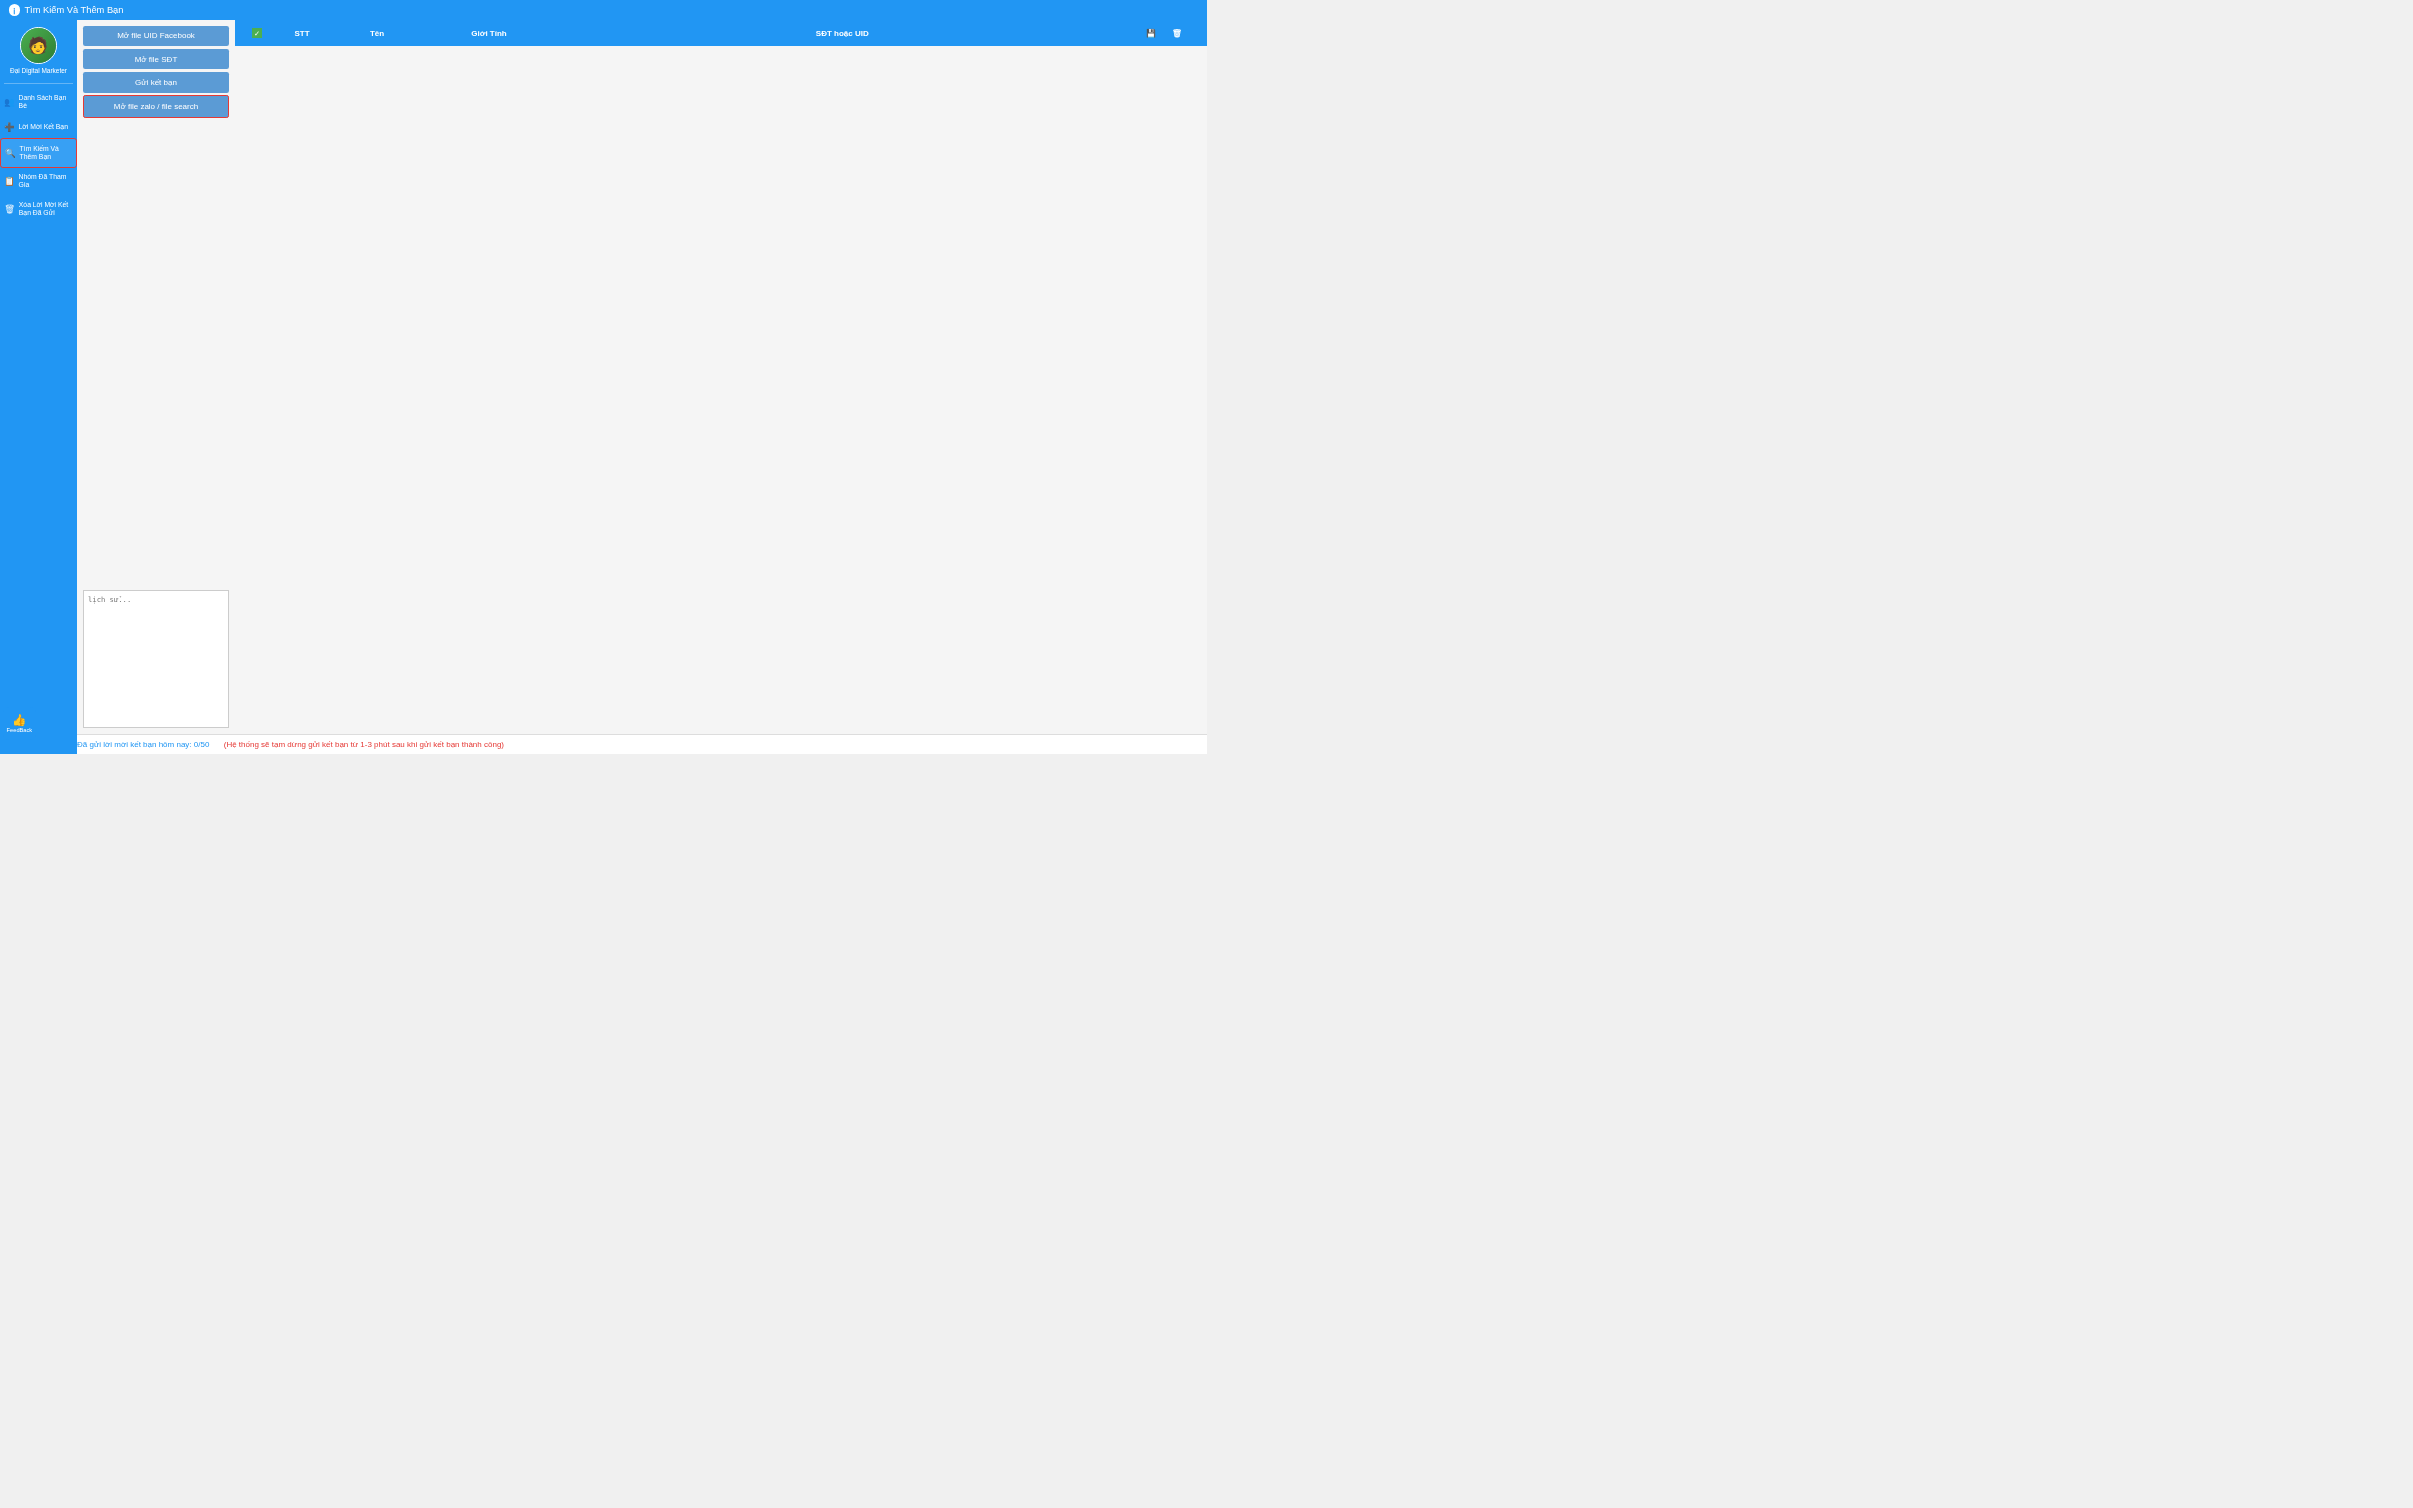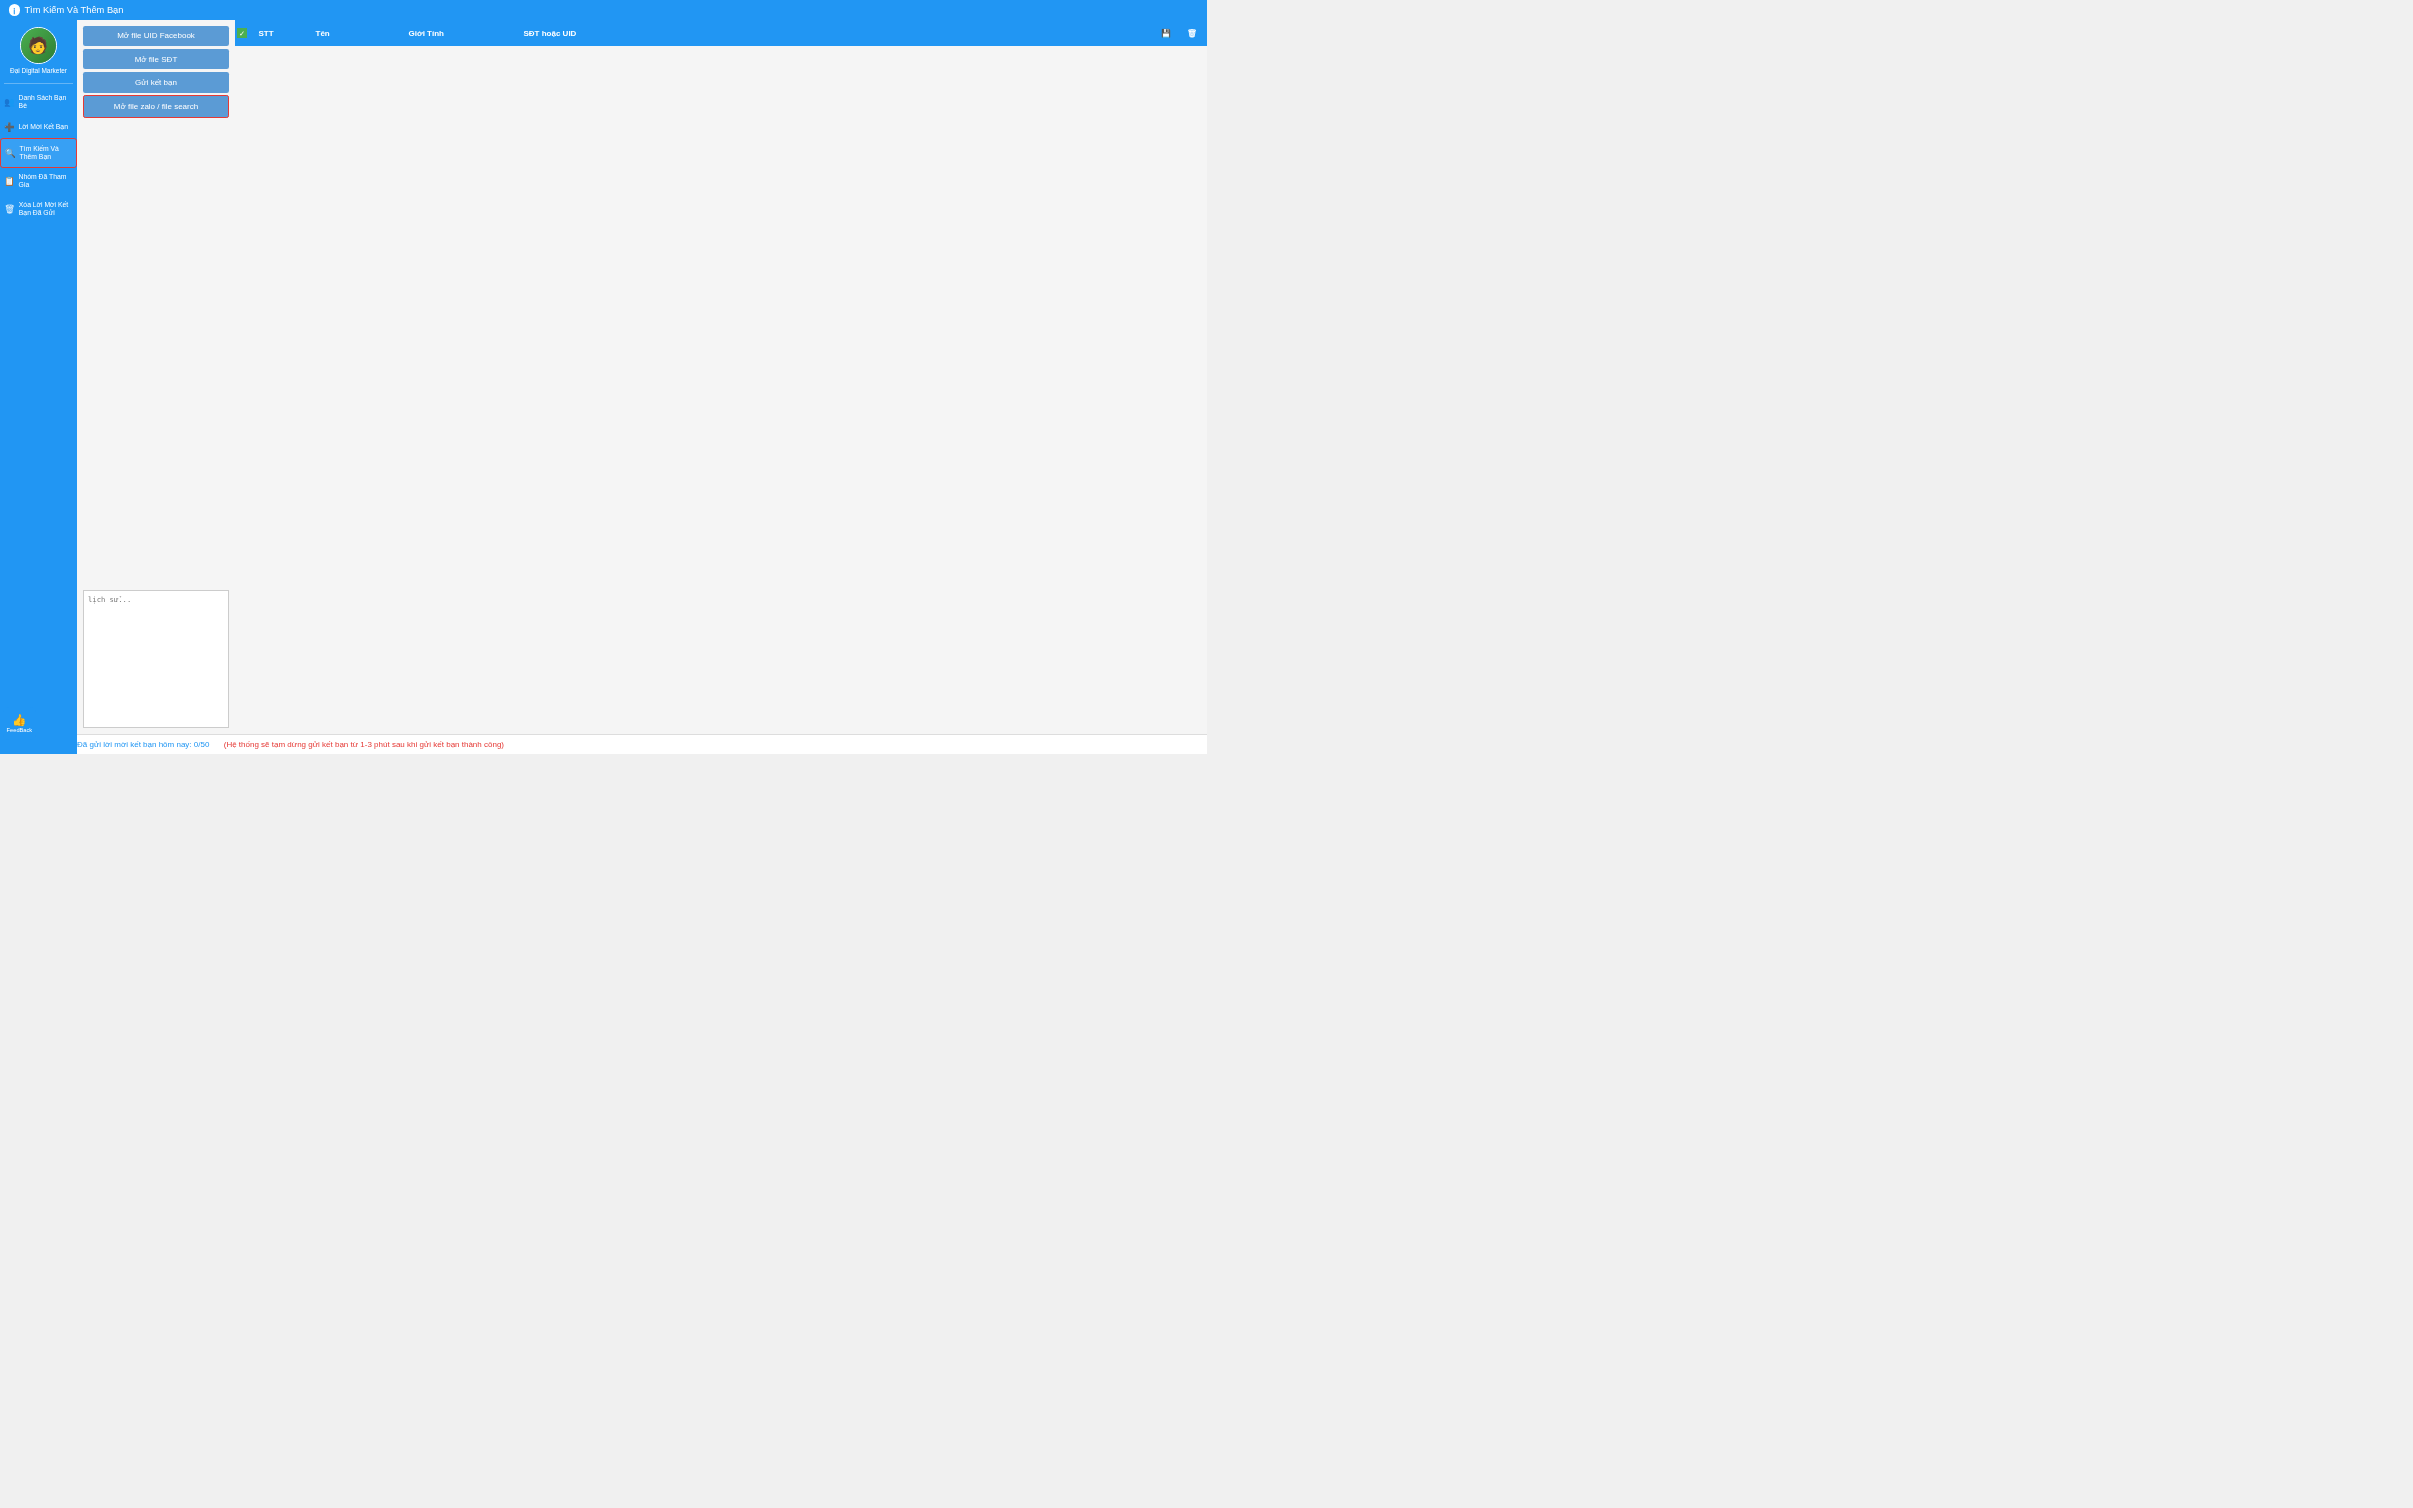--- a/index.html
+++ b/index.html
@@ -158,40 +158,42 @@
       text-align: center;
     }
     .action-btn.highlighted {
       border: 1.4px solid #e53935;
     }
 
     .table-header {
       background: #2196F3;
       display: flex;
       align-items: center;
-      padding: 0 2px;
+      padding: 0 17px;
       height: 26px;
       flex-shrink: 0;
+      text-align: center;
     }
     .table-header-cell {
       color: white;
       font-size: 8px;
       font-weight: bold;
     }
     .th-checkbox {
       width: 21.5px;
     }
     .th-stt {
       width: 57px;
     }
     .th-ten {
       width: 93px;
     }
     .th-gioitinh {
       width: 115px;
+      margin-left: 8px;
     }
     .th-sdt {
       flex: 1;
     }
     .th-save {
       width: 26px;
       display: flex;
       align-items: center;
       justify-content: center;
     }

